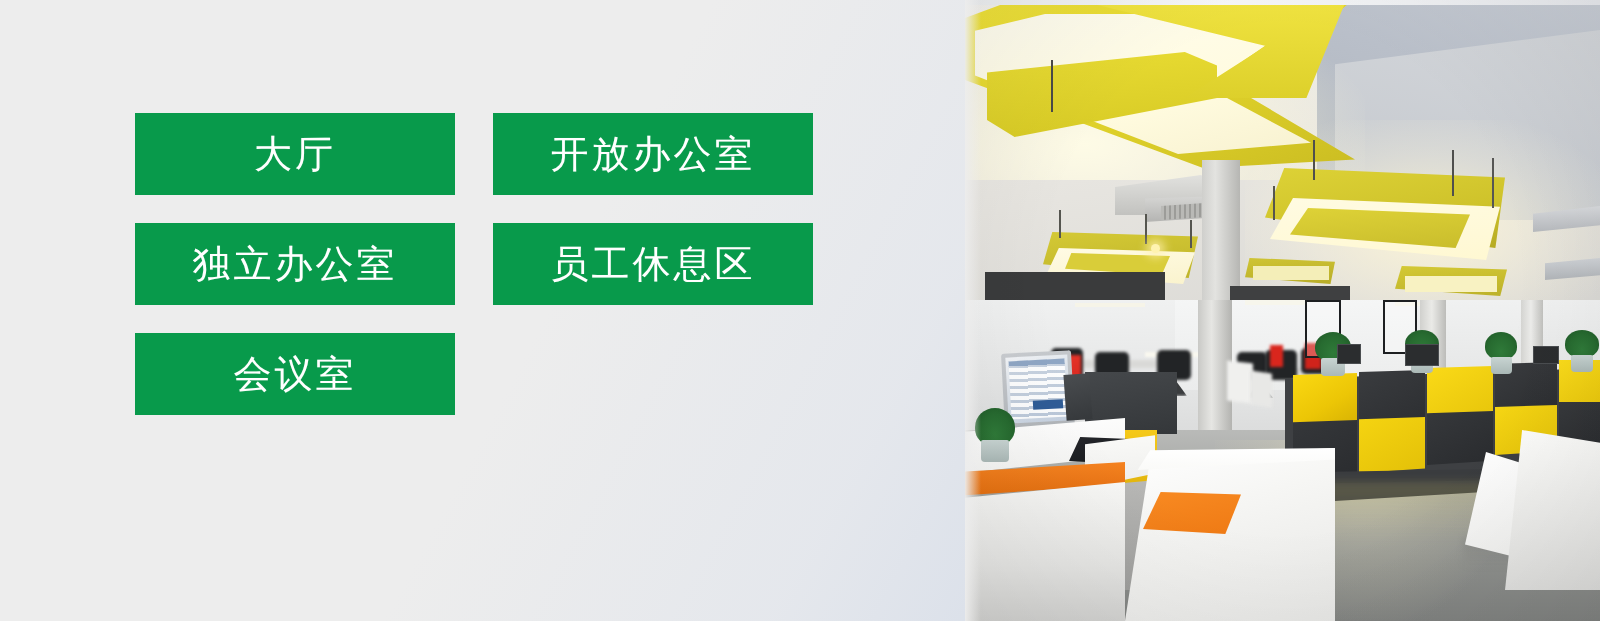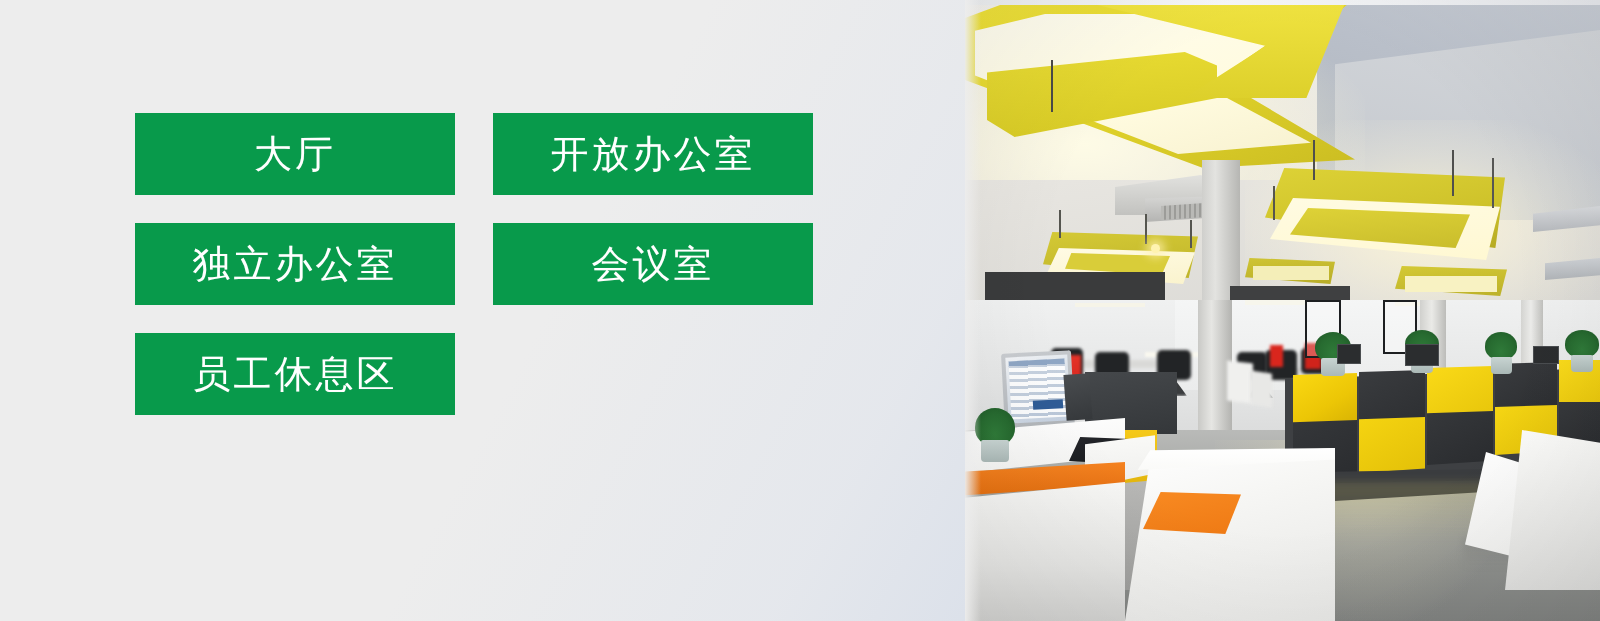--- a/index.html
+++ b/index.html
@@ -491,23 +491,23 @@
 
       <button class="zone-button">大厅</button>
 
 
 
       <button class="zone-button">开放办公室</button>
 
       <button class="zone-button">独立办公室</button>
 
 
+      <button class="zone-button">员工休息区</button>
+
       <button class="zone-button">会议室</button>
-
-      <button class="zone-button">员工休息区</button>
 
     </div>
   </div>
 
   <div id="photo-panel">
 
     <div class="scene ceil-base"></div>
     <div class="scene ceil-right-slab"></div>
     <div class="scene ceil-right-slab2"></div>
     <div class="scene ceil-glow-a"></div>

